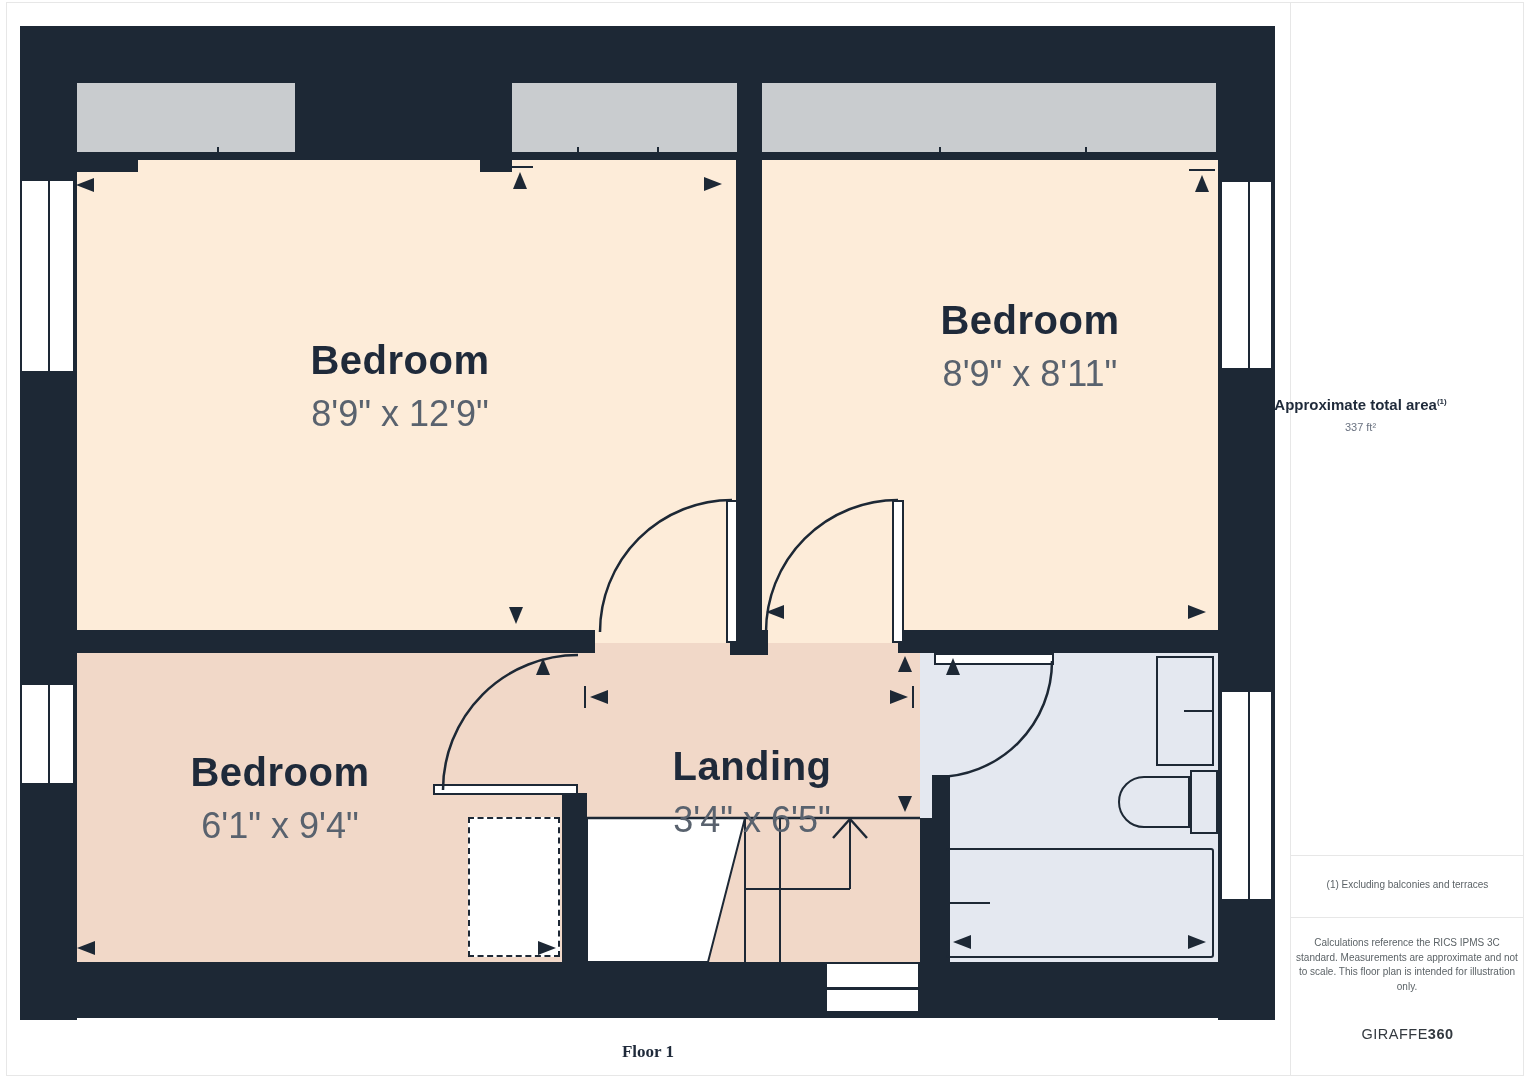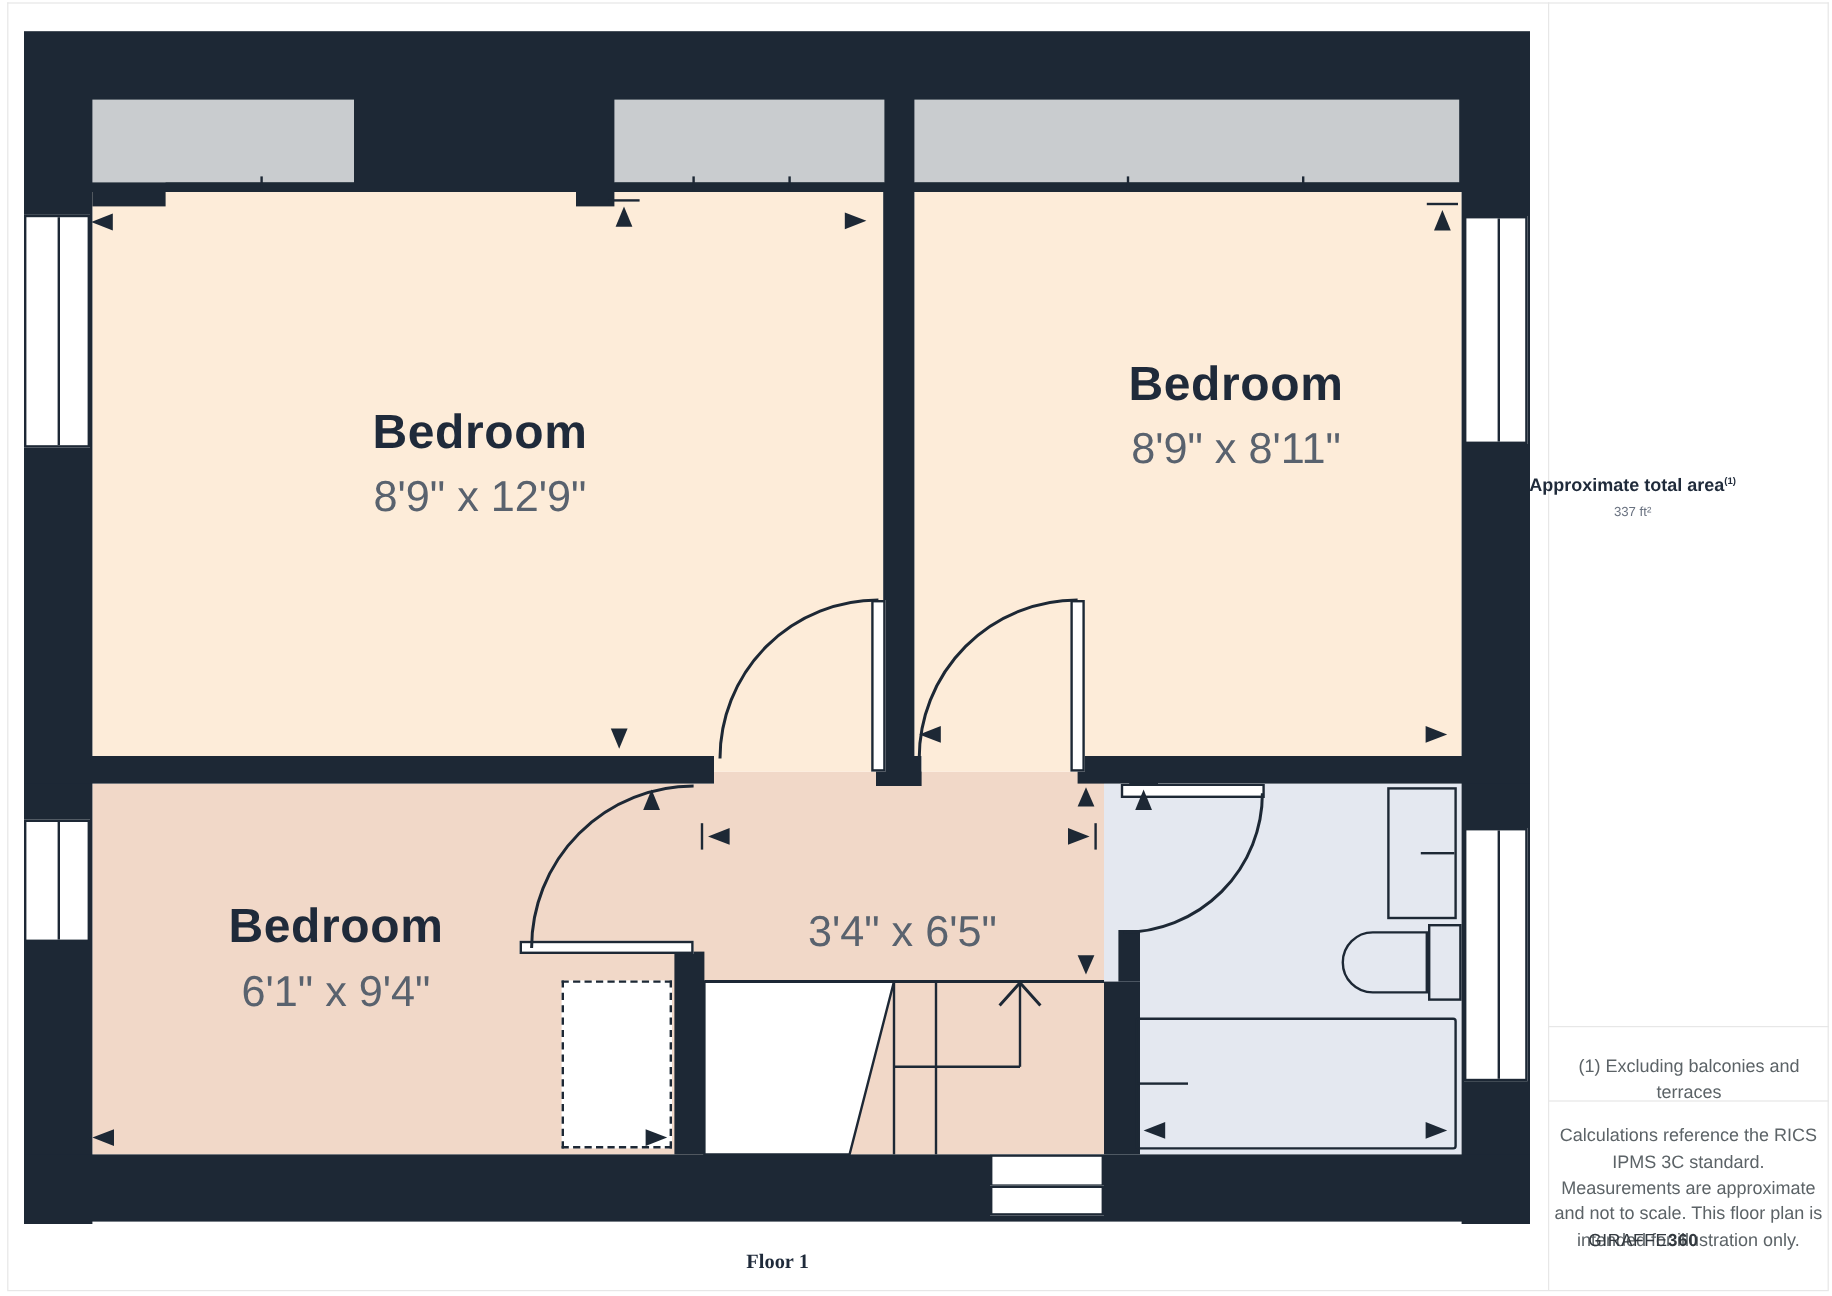--- a/index.html
+++ b/index.html
@@ -29,21 +29,21 @@
   .void{fill:#fff;stroke:var(--wall);stroke-width:2;}
   .room-label{position:absolute;transform:translateX(-50%);text-align:center;white-space:nowrap;}
   .room-name{font-size:40px;font-weight:bold;color:var(--label);line-height:44px;letter-spacing:.5px;}
   .room-dims{font-size:36px;color:var(--dims);line-height:40px;margin-top:12px;}
   .floor-label{position:absolute;transform:translateX(-50%);font-size:17px;font-weight:bold;color:var(--label);}
   .frameline{position:absolute;background:var(--border);}
   .sb-block{position:absolute;text-align:center;color:var(--muted);}
   .area-title{font-size:15px;font-weight:bold;color:var(--label);}
   .area-title sup{font-size:8px;}
   .area-value{font-size:11px;color:#6a7280;margin-top:8px;}
-  .note-text{font-size:15px;line-height:1.45;text-align:center;}
+  .note-text{font-size:10px;line-height:1.45;text-align:center;}
   .brand{font-size:14.5px;color:#33393f;letter-spacing:.5px;}
   .brand .b{font-weight:bold;}
 </style>
 </head>
 <body>
 
 <div id="canvas">
 
   <div class="cream" style="left:77px;top:160px;width:659px;height:470px;"></div>
   <div class="cream" style="left:320px;top:137px;width:160px;height:23px;"></div>
@@ -165,20 +165,21 @@
   </div>
   <div class="room-label" style="left:1030px;top:298px;">
     <div class="room-name">Bedroom</div>
     <div class="room-dims">8'9" x 8'11"</div>
   </div>
   <div class="room-label" style="left:280px;top:750px;">
     <div class="room-name">Bedroom</div>
     <div class="room-dims">6'1" x 9'4"</div>
   </div>
   <div class="room-label" style="left:752px;top:744px;">
+    <div class="room-name">Landing</div>
     <div class="room-dims">3'4" x 6'5"</div>
   </div>
 
   <div class="floor-label" style="left:648px;top:1042px;font-family:Liberation Serif, serif;">Floor 1</div>
 
   <div class="frameline" style="left:6px;top:2px;width:1518px;height:1px;"></div>
   <div class="frameline" style="left:6px;top:1075px;width:1518px;height:1px;"></div>
   <div class="frameline" style="left:6px;top:2px;width:1px;height:1073px;"></div>
   <div class="frameline" style="left:1523px;top:2px;width:1px;height:1073px;"></div>
   <div class="frameline" style="left:1290px;top:2px;width:1px;height:1073px;"></div>
@@ -187,17 +188,17 @@
 
   <div class="sb-block" style="left:1244px;top:396px;width:233px;">
     <div class="area-title"><span>Approximate total area</span><sup>(1)</sup></div>
     <div class="area-value">337 ft²</div>
   </div>
 
   <div class="sb-block note-text" style="left:1291px;top:878px;width:233px;">(1) Excluding balconies and terraces</div>
 
   <div class="sb-block note-text" style="left:1292px;top:936px;width:230px;">Calculations reference the RICS IPMS 3C standard. Measurements are approximate and not to scale. This floor plan is intended for illustration only.</div>
 
-  <div class="sb-block brand" style="left:1253px;top:1026px;width:233px;">
+  <div class="sb-block brand" style="left:1291px;top:1026px;width:233px;">
     <span>GIRAFFE</span><span class="b">360</span>
   </div>
 
 </div>
 
 </body></html>

